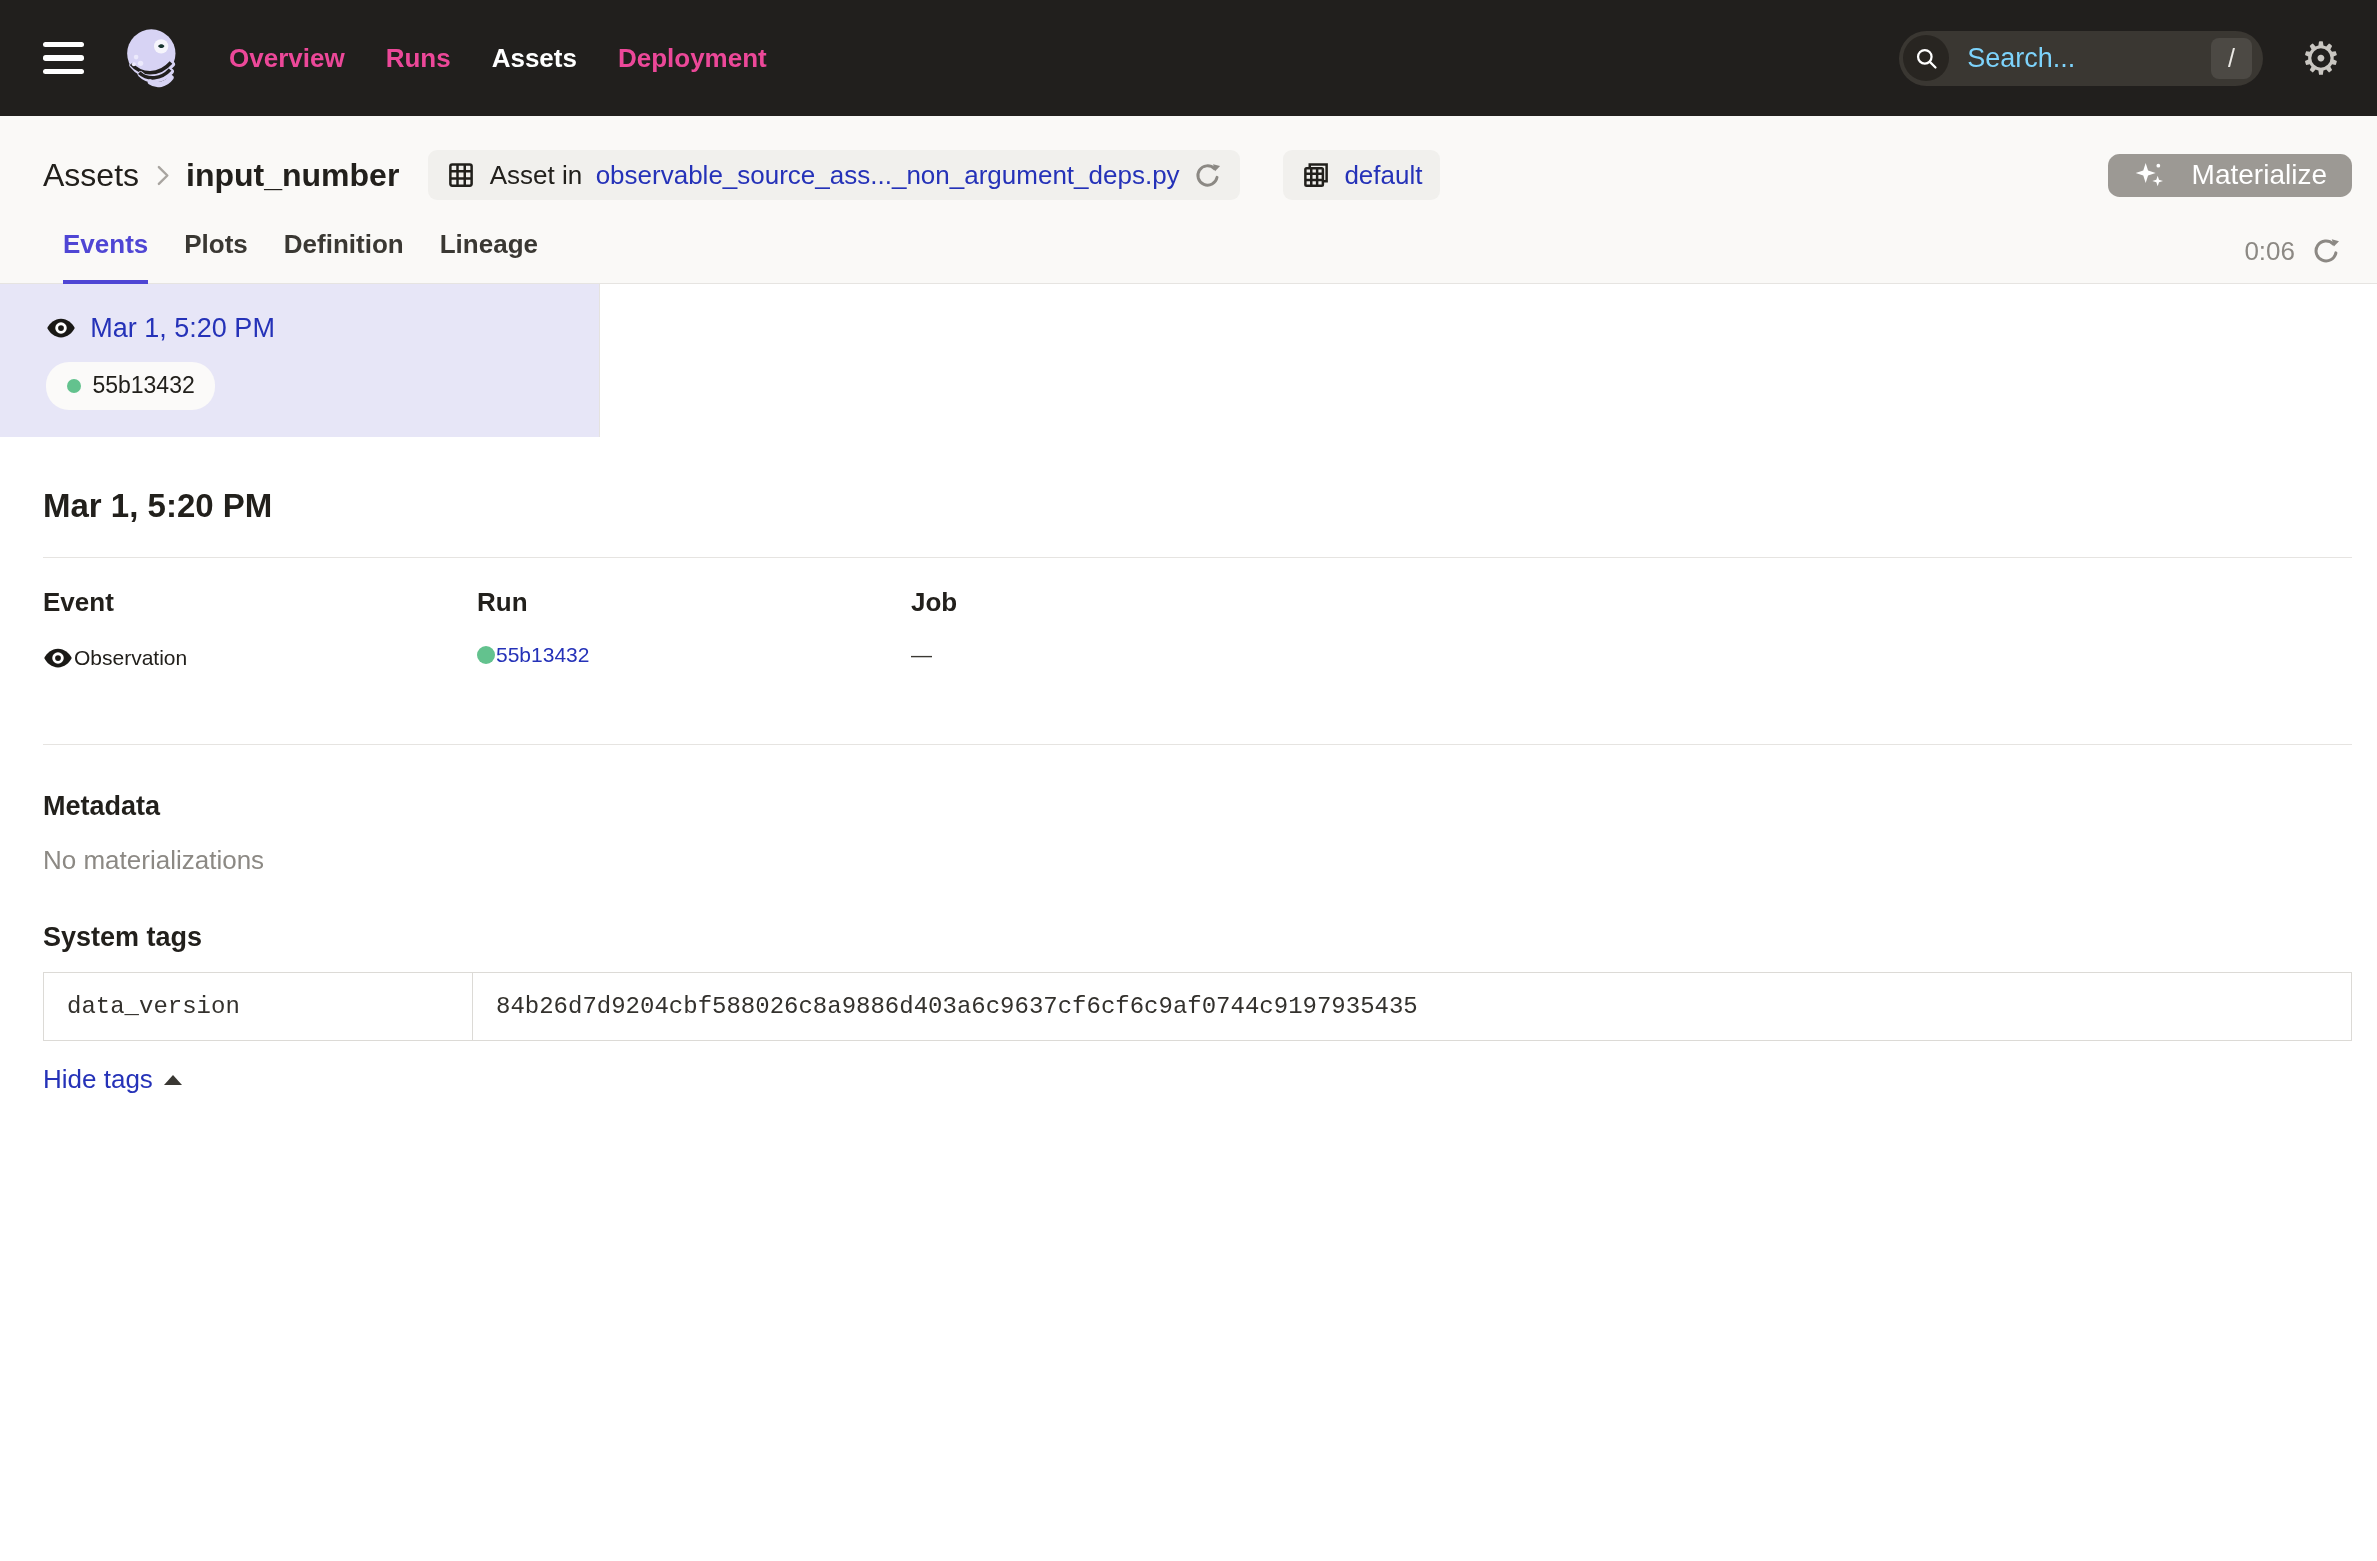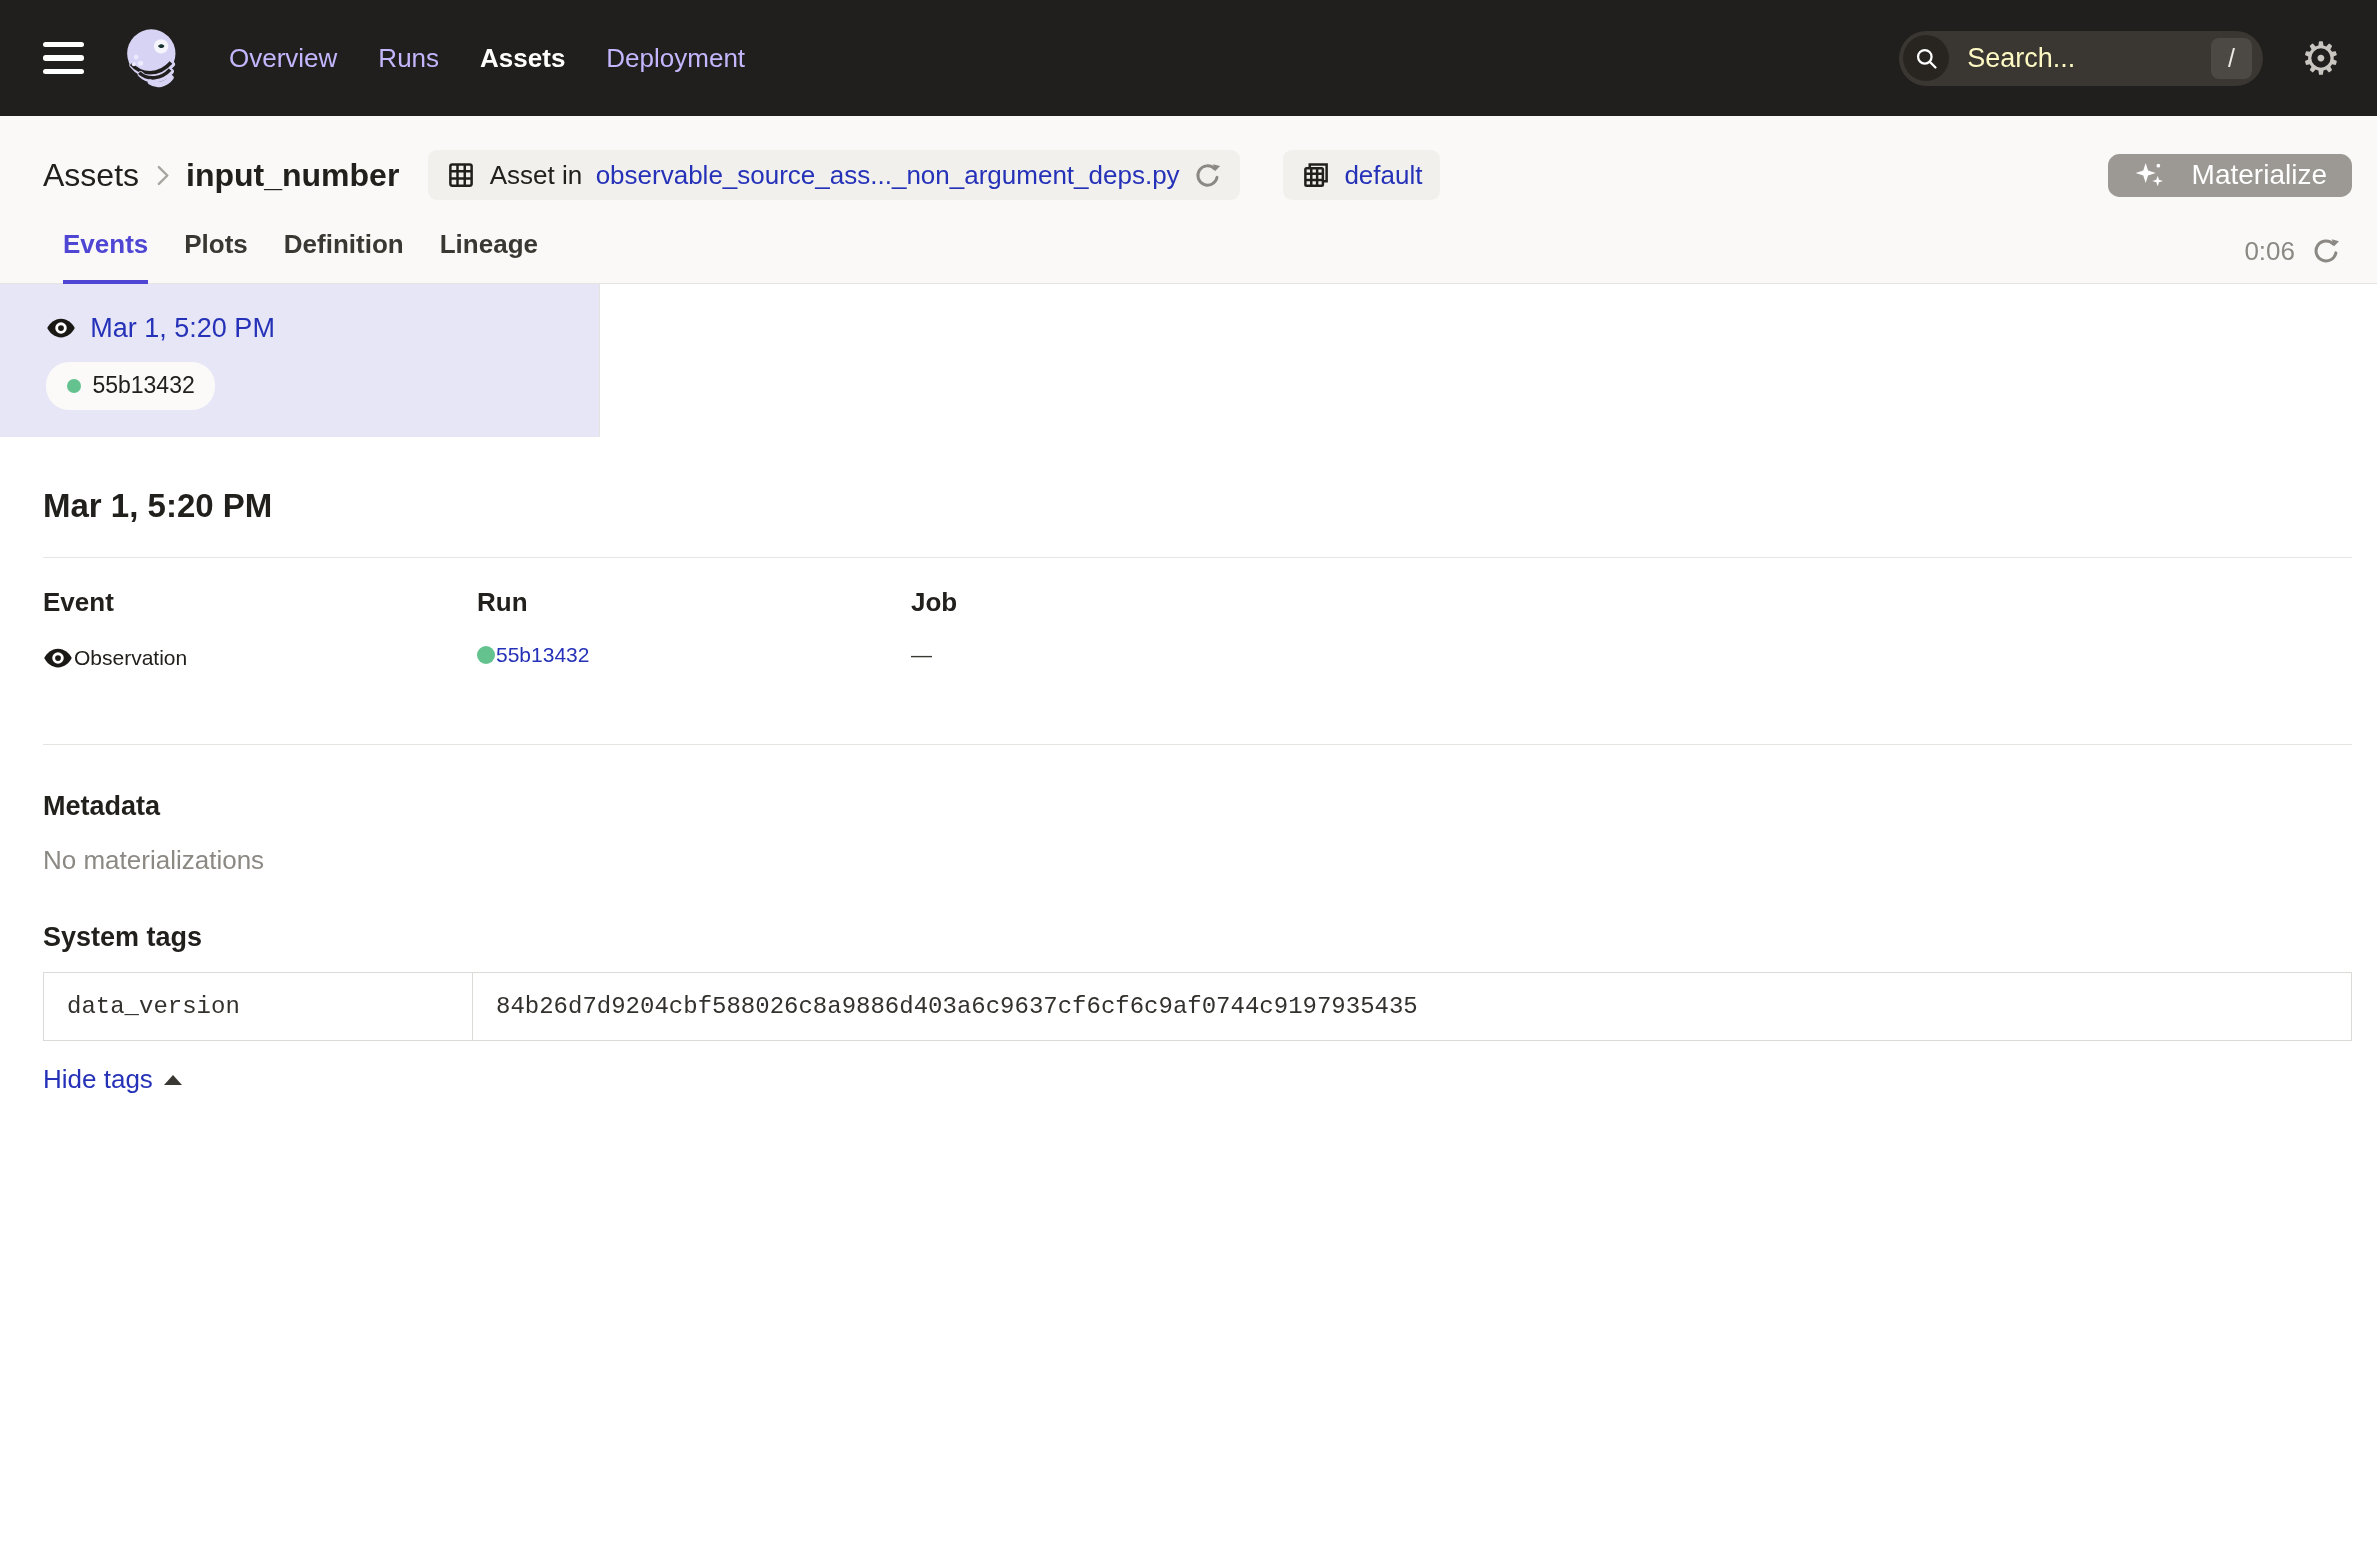--- a/index.html
+++ b/index.html
@@ -16,29 +16,29 @@
   .topbar {
     height: 116px;
     background: var(--topbar-bg, #211f1d);
     display: flex; align-items: center;
     padding: 0 36px 0 43px;
   }
   .hamburger { width: 41px; display: flex; flex-direction: column; gap: 8px; background: none; border: none; cursor: pointer; }
   .hamburger span { display: block; height: 5.4px; background: #ffffff; border-radius: 2.7px; }
   .logo { margin-left: 36px; width: 68px; height: 68px; cursor: pointer; }
   .primary-nav { display: flex; gap: 41px; margin-left: 41px; }
-  .nav-item { font-size: 26px; font-weight: 400; color: #c4b5fd; }
+  .nav-item { font-size: 26px; font-weight: 700; color: #ec4899; }
   .nav-item.active { color: #ffffff; font-weight: 700; }
 
   .search {
     margin-left: auto; width: 364px; height: 55px; border-radius: 28px;
     background: #3a3732; display: flex; align-items: center; padding: 0 10.7px 0 4.5px; cursor: text;
   }
   .search-icon-wrap { width: 46px; height: 46px; border-radius: 50%; background: #282521; display: flex; align-items: center; justify-content: center; flex: none; }
-  .search-placeholder { margin-left: 18px; color: #fef9c3; font-size: 27px; flex: 1; }
+  .search-placeholder { margin-left: 18px; color: #7dd3fc; font-size: 27px; flex: 1; }
   .shortcut { width: 41px; height: 41px; border-radius: 8px; background: #4c4944; color: #eceae6; font-size: 25px; display: flex; align-items: center; justify-content: center; flex: none; }
   .gear { margin-left: 38px; font-size: 45px; line-height: 1; color: #c9c6c1; background: none; border: none; cursor: pointer; }
 
   
   .subheader { background: var(--page-bg, #faf9f7); }
   .crumb-row { display: flex; align-items: center; padding: 34px 25px 0 43px; }
   .crumb-root { font-size: 32px; color: #22201c; }
   .crumb-sep { margin: 0 9px; display: flex; align-items: center; }
   .asset-name { font-size: 32px; font-weight: 700; color: #22201c; }
   .pill {

